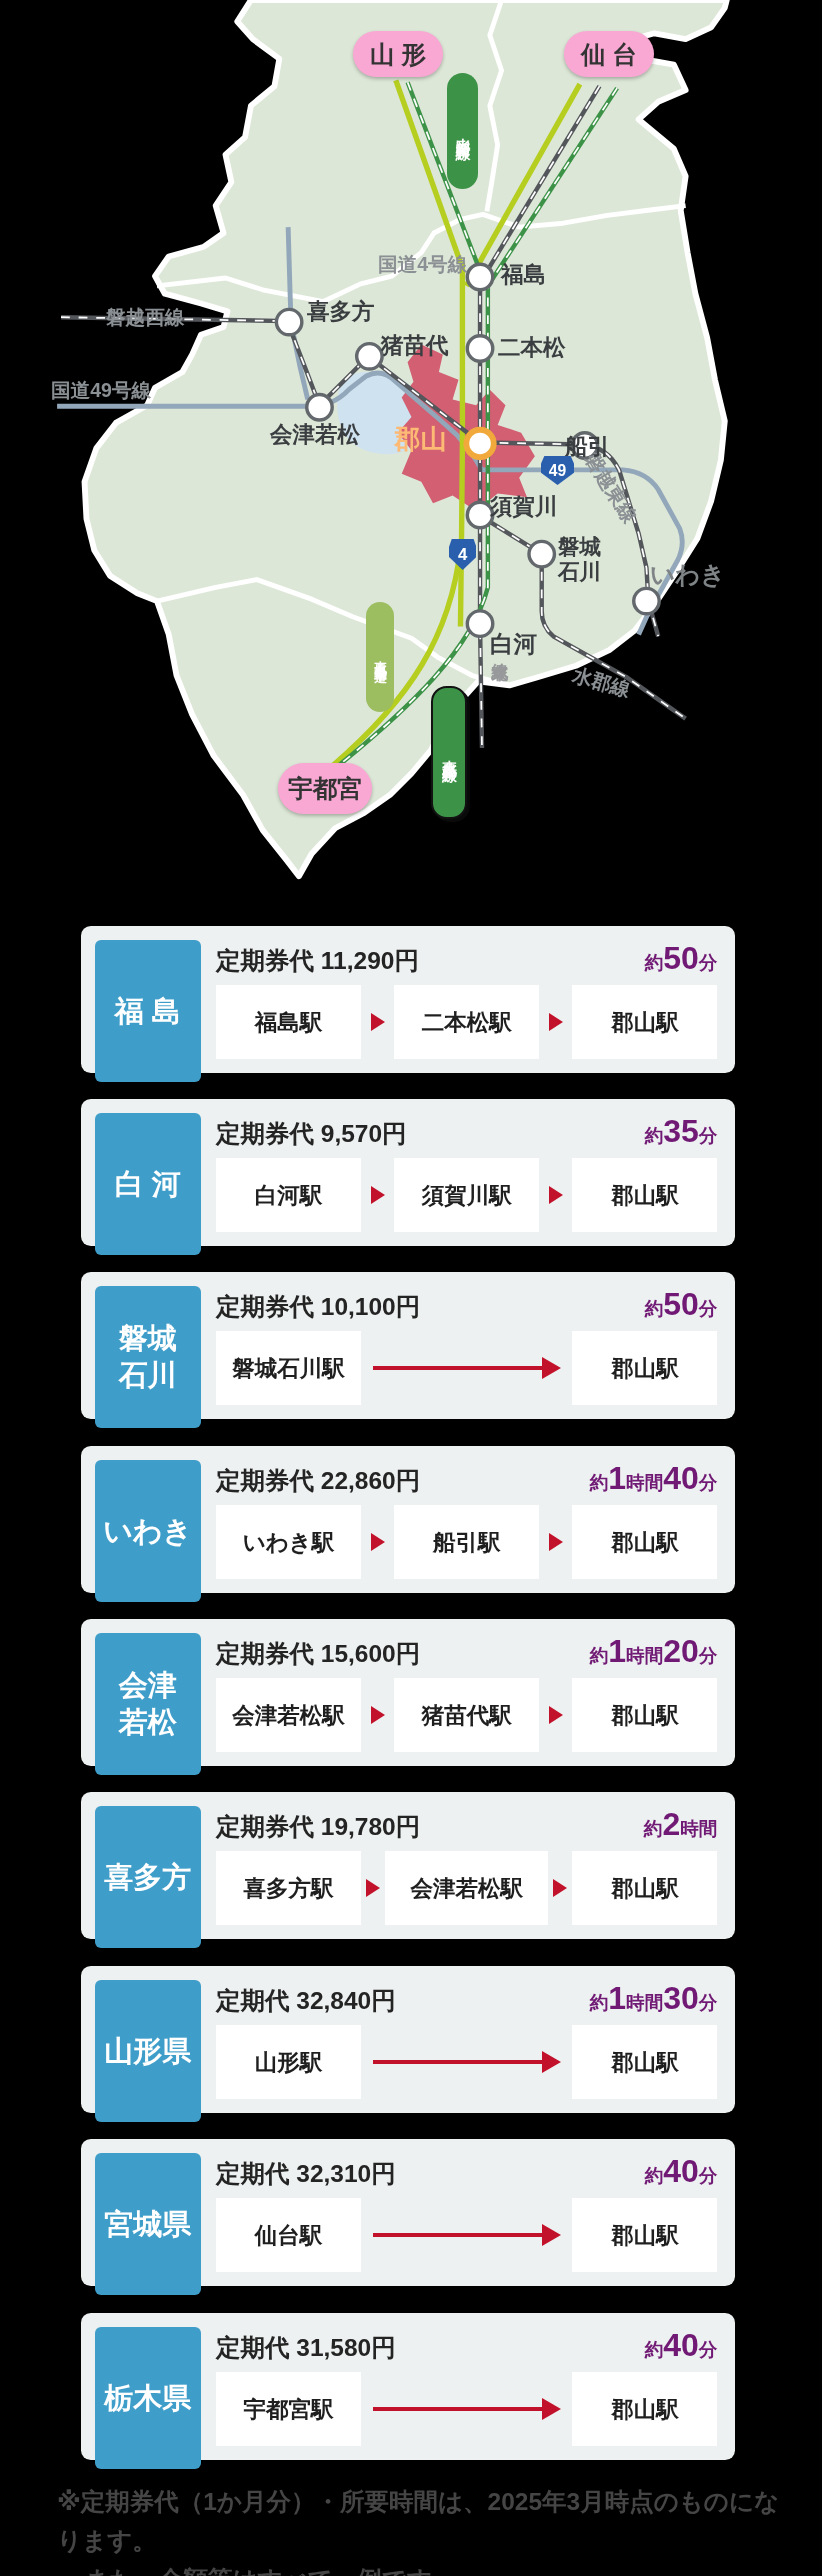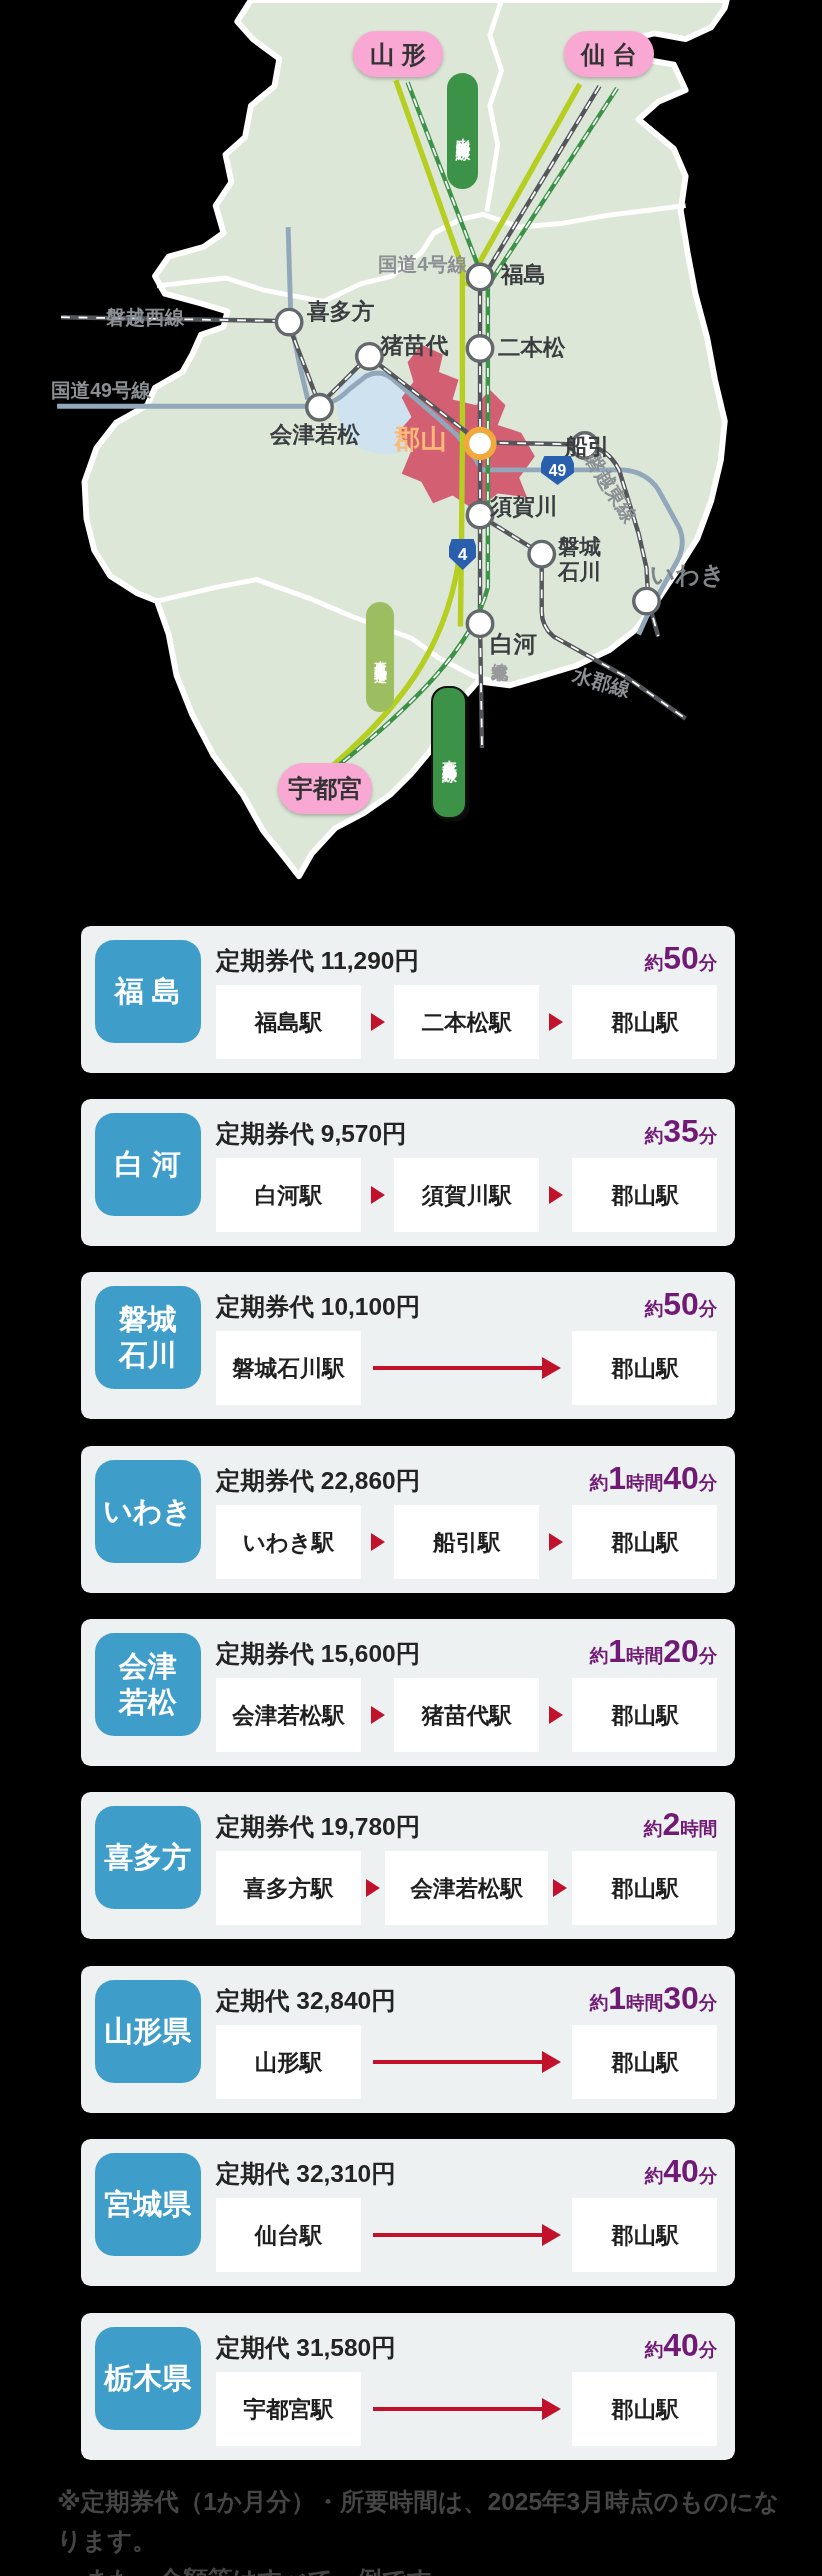--- a/index.html
+++ b/index.html
@@ -11,21 +11,21 @@
   .maplabel{position:absolute;font-weight:bold;color:#3a3e41;white-space:pre-line;line-height:1.15;}
   .pill{position:absolute;background:#f9a8d4;border-radius:25.5px;display:flex;align-items:center;justify-content:center;
         font-weight:bold;color:#333;font-size:24.5px;box-shadow:0 2px 3.9px rgba(0,0,0,.25);}
   .vpill{position:absolute;border-radius:15.7px;display:flex;align-items:center;justify-content:center;
          color:#fff;font-weight:bold;writing-mode:vertical-rl;text-orientation:upright;letter-spacing:2px;}
   .graylabel{position:absolute;font-weight:bold;color:#8b9094;white-space:pre-line;line-height:1.1;}
   .shield{position:absolute;background:#2A5FAE;color:#fff;font-weight:bold;display:flex;align-items:center;justify-content:center;
           clip-path:polygon(10% 0,90% 0,100% 26%,100% 58%,50% 100%,0 58%,0 26%);}
   
   .card{position:absolute;left:81px;width:654px;height:147px;background:#EEF1F1;border-radius:9.8px;}
-  .region{position:absolute;left:13.7px;top:13.7px;width:106px;height:103px;background:#3F9EC9;border-radius:19px;
+  .region{position:absolute;left:13.7px;top:13.7px;width:106px;height:142px;background:#3F9EC9;border-radius:6px;
           color:#fff;font-weight:bold;font-size:29px;display:flex;align-items:center;justify-content:center;
           text-align:center;white-space:pre-line;line-height:1.25;}
   .content{position:absolute;left:135px;right:17.6px;top:0;height:100%;}
   .row1{display:flex;align-items:flex-end;justify-content:space-between;padding-top:13.7px;}
   .fare{font-size:24.5px;font-weight:600;color:#242424;}
   .time{color:#701a75;font-weight:600;white-space:nowrap;}
   .time .ts{font-size:18.6px;}
   .time .tb{font-size:32px;font-weight:bold;}
   .row2{position:absolute;left:0;right:0;top:59px;height:74px;display:flex;align-items:center;}
   .stop{flex:0 0 145px;height:74px;background:#fff;display:flex;align-items:center;justify-content:center;

